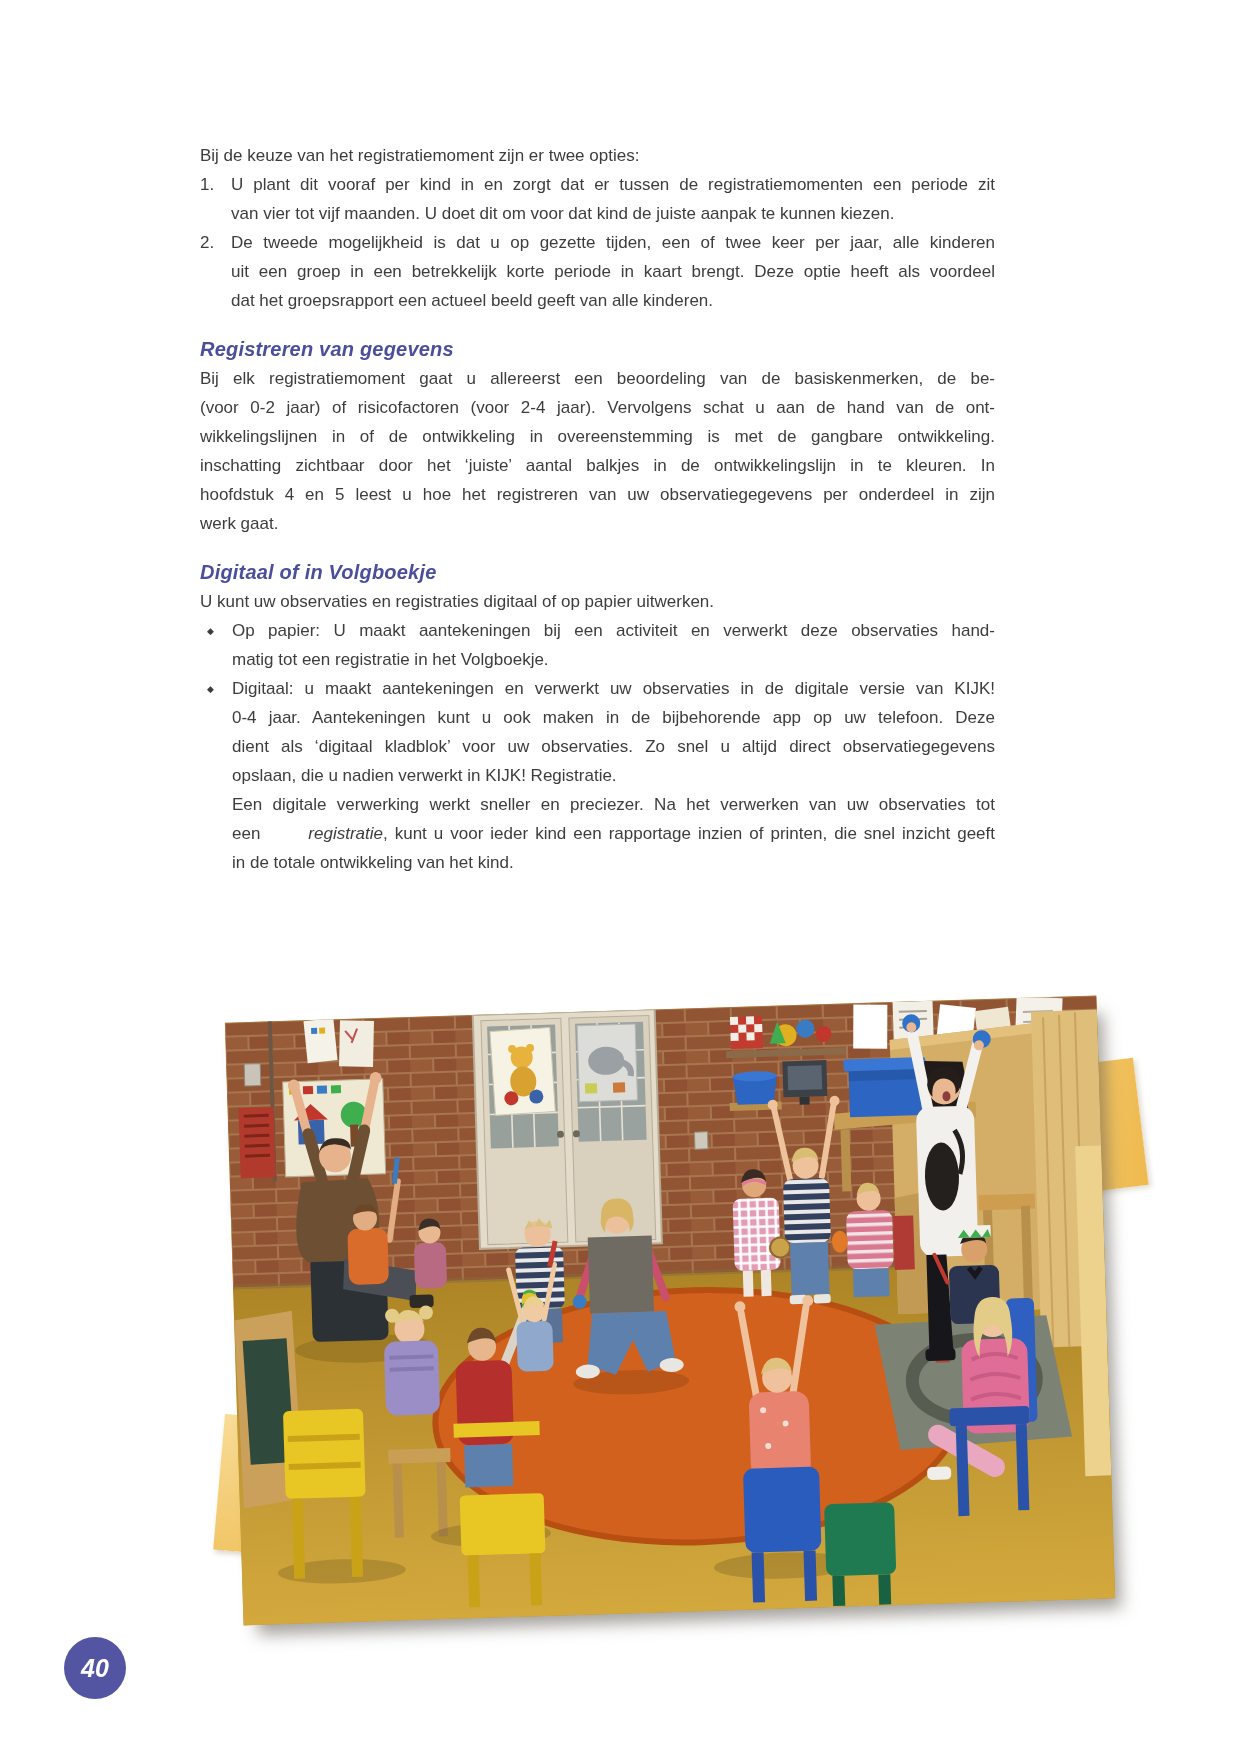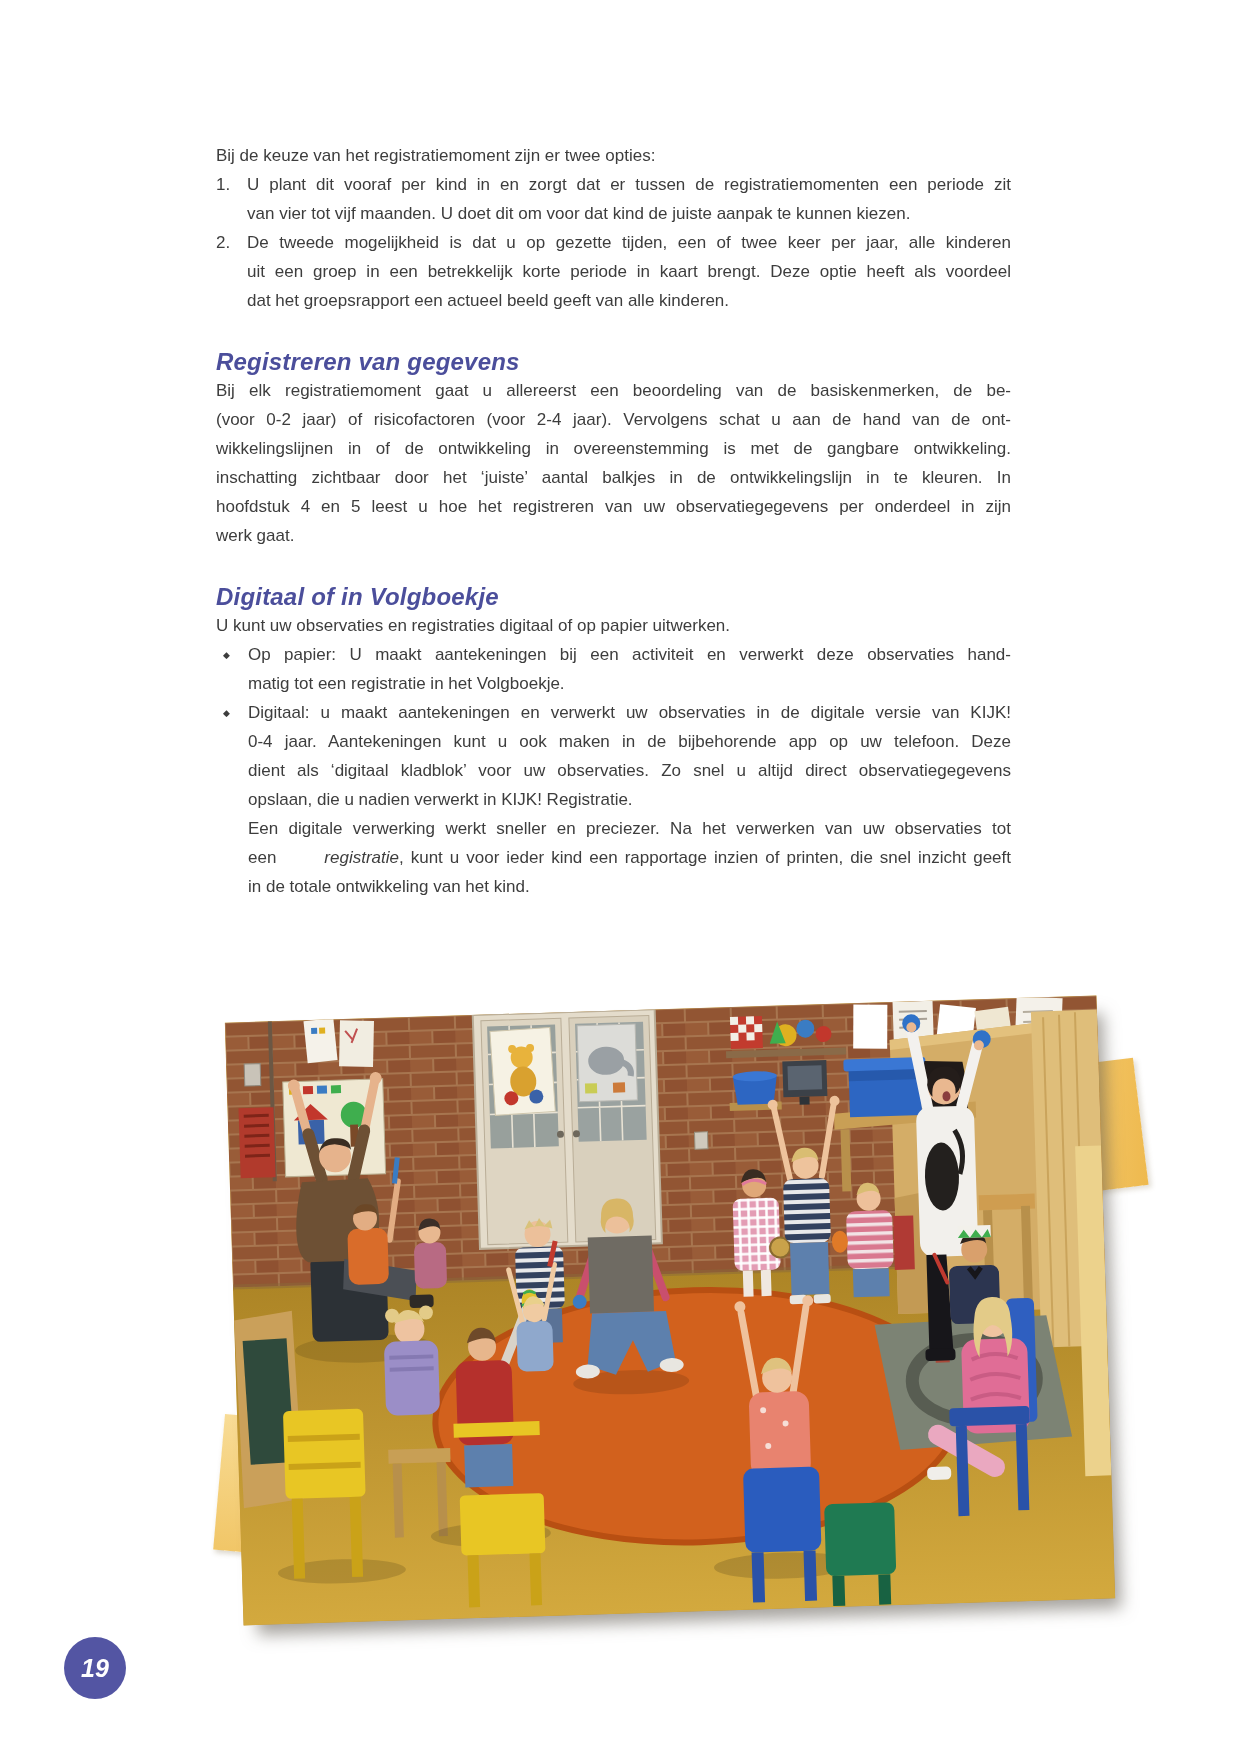--- a/index.html
+++ b/index.html
@@ -1,23 +1,23 @@
 <!DOCTYPE html>
 <html><head>
 <meta charset="utf-8">
 <style>
   html,body{margin:0;padding:0;}
   body{width:1247px;height:1761px;background:#ffffff;position:relative;overflow:hidden;
        font-family:"Liberation Sans",sans-serif;}
-  .textcol{position:absolute;left:216px;top:141px;width:795px;color:#3d3d3d;
+  .textcol{position:absolute;left:200px;top:141px;width:795px;color:#3d3d3d;
            font-size:17px;line-height:29px;letter-spacing:0;}
   .ln{min-height:29px;}
   .j{text-align:justify;text-align-last:justify;}
-  .heading{font-size:24px;line-height:29px;color:#4b4e9b;font-weight:bold;font-style:italic;
-           margin-top:32px;letter-spacing:.2px;}
+  .heading{font-size:20px;line-height:29px;color:#4b4e9b;font-weight:bold;font-style:italic;
+           margin-top:20px;letter-spacing:.2px;}
   .num-item{position:relative;padding-left:31px;}
   .num{position:absolute;left:0;top:0;}
   .bul-item{position:relative;padding-left:32px;}
   .bul{position:absolute;left:7px;top:1px;font-size:9px;line-height:29px;color:#3d3d3d;}
   .b{font-weight:normal;margin-top:16px;}
   .i{font-style:italic;margin-left:41px;}
   .note{position:absolute;z-index:1;}
   .note-left{left:219px;top:1416px;width:50px;height:136px;background:linear-gradient(#f8dc96,#f1c667);
              transform:rotate(5deg);box-shadow:2px 3px 5px rgba(120,100,60,.25);}
   .note-right{left:1063px;top:1062px;width:78px;height:128px;background:linear-gradient(100deg,#f6cd74,#eeb94e);
@@ -416,14 +416,14 @@
 
   <g>
     <rect x="584" y="500" width="70" height="72" rx="8" fill="#1f7a52"></rect>
     <rect x="590" y="572" width="12" height="30" fill="#186242"></rect>
         <rect x="636" y="572" width="12" height="30" fill="#186242"></rect>
   </g>
 </svg>
 </div>
 
 <div class="badge">
-  <span>19</span>
+  <span>40</span>
 </div>
 
 </body></html>

